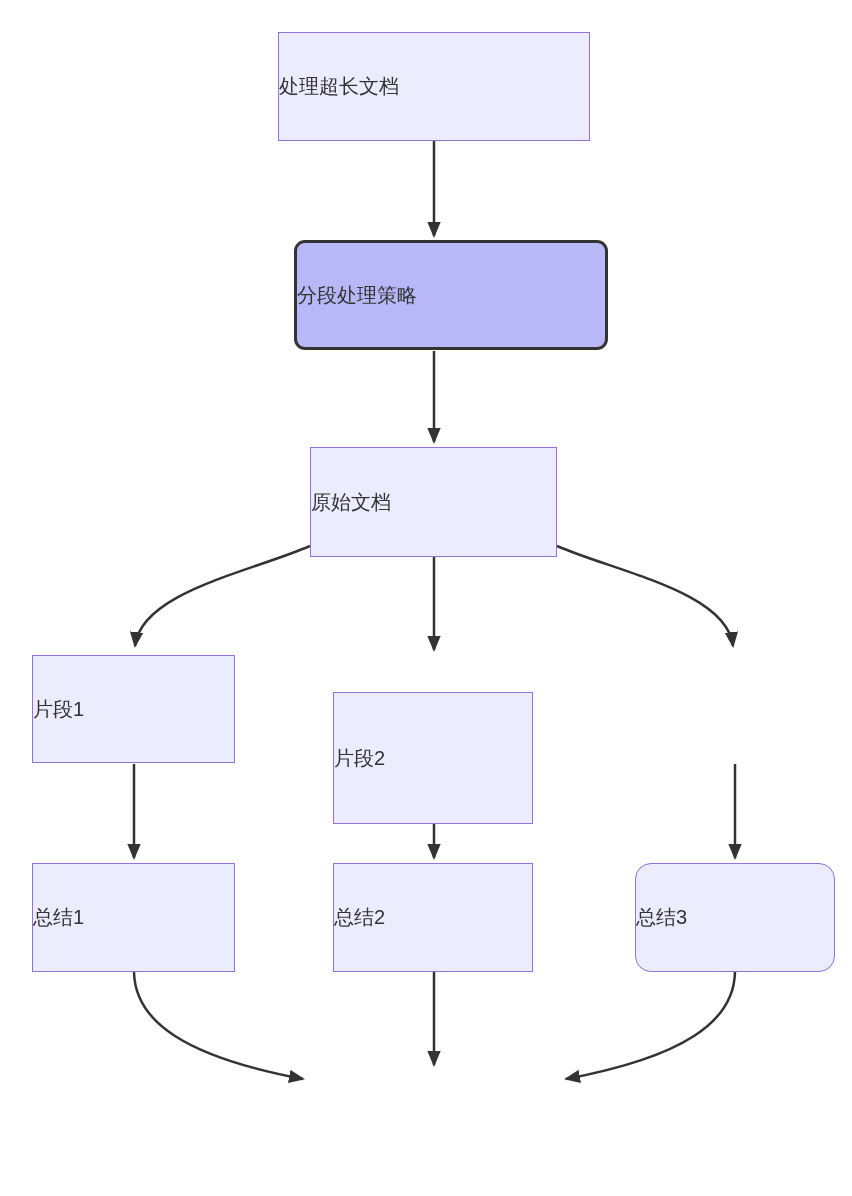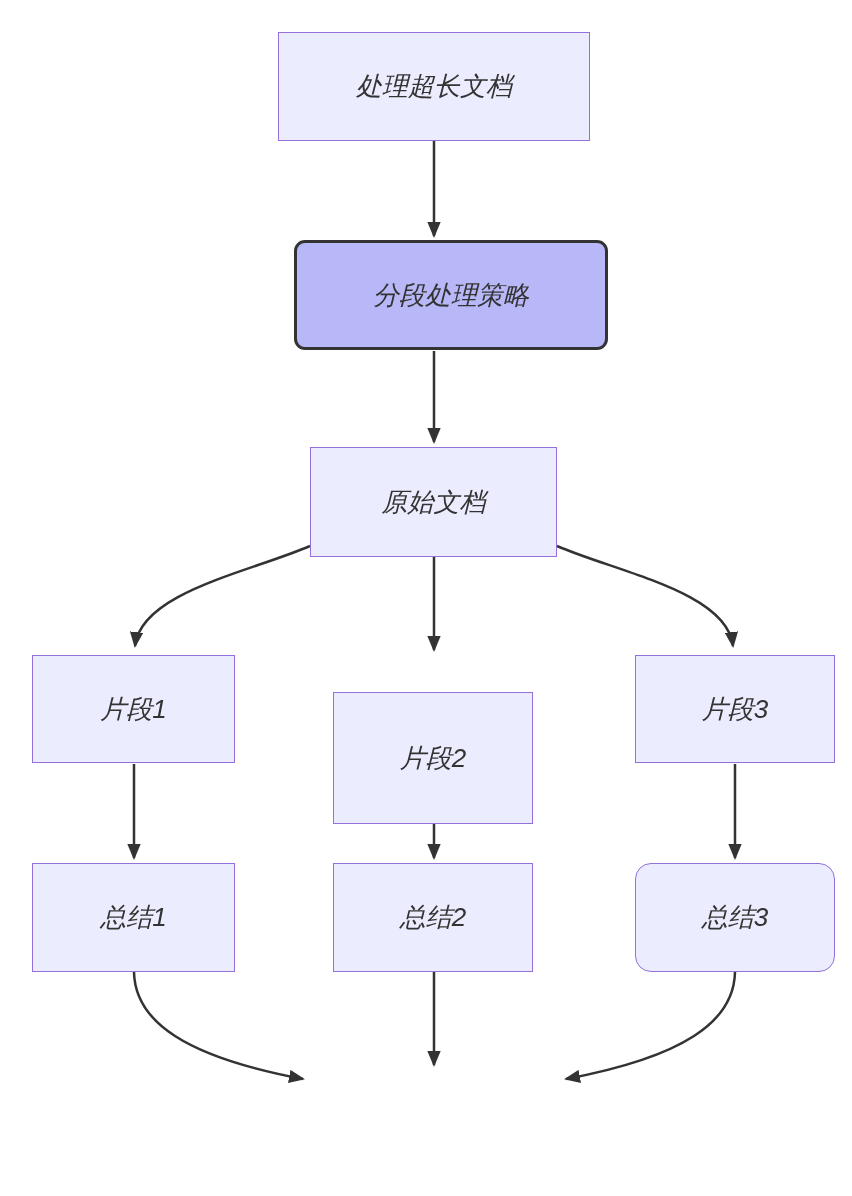--- a/index.html
+++ b/index.html
@@ -26,28 +26,27 @@
   .edges path.edge {
     fill: none;
     stroke: var(--edge, #333333);
     stroke-width: 2.5px;
   }
   .node {
     position: absolute;
     box-sizing: border-box;
     display: flex;
     align-items: center;
-    justify-content: center;
+    justify-content: flex-start;
     background: var(--node-fill, #ECECFF);
     border: 1.6px solid var(--node-stroke, #9370DB);
     color: var(--text, #333333);
-    font-size: 26px;
+    font-size: 20px;
     text-align: center;
     white-space: nowrap;
-    font-style: italic;
   }
   .node.emphasis {
     background: var(--emph-fill, #b8b8f8);
     border: 3.5px solid var(--emph-stroke, #333333);
   }
   .node.success {
     background: var(--success-fill, #90EE90);
     border: 4px solid var(--success-stroke, #333333);
   }
 </style>
@@ -92,23 +91,20 @@
   </div>
 
   <div class="node" style="left:32px; top:655px; width:203px; height:108px;">
     <span>片段1</span>
   </div>
 
   <div class="node" style="left:333px; top:692px; width:200px; height:132px;">
     <span>片段2</span>
   </div>
 
-  <div class="node" style="left:635px; top:655px; width:200px; height:108px;">
-    <span>片段3</span>
-  </div>
 
   <div class="node" style="left:32px; top:863px; width:203px; height:109px;">
     <span>总结1</span>
   </div>
 
   <div class="node" style="left:333px; top:863px; width:200px; height:109px;">
     <span>总结2</span>
   </div>
 
   <div class="node" style="left:635px; top:863px; width:200px; height:109px;border-radius:16px;">

